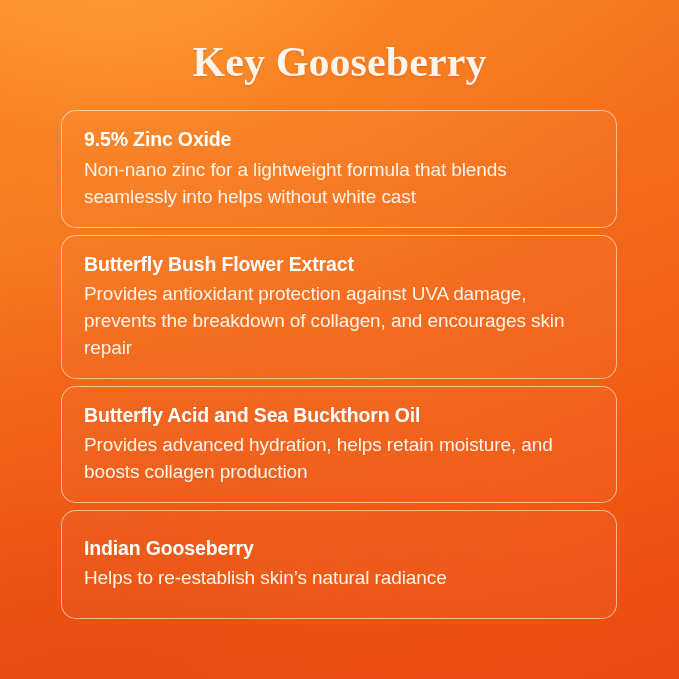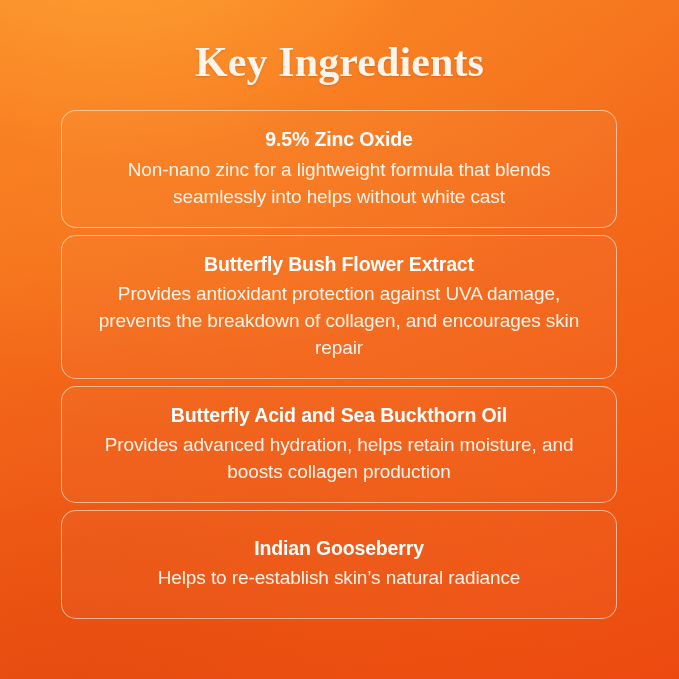--- a/index.html
+++ b/index.html
@@ -75,21 +75,20 @@
     flex-direction: column;
     gap: 7px;
   }
 
   .card {
     box-sizing: border-box;
     border: 1px solid rgba(255, 240, 228, 0.62);
     border-radius: 15px;
     background: rgba(255, 238, 220, 0.035);
     padding: 14px 22px 9px 22px;
-    text-align: center;
   }
 
   .card-title {
     margin: 0 0 4px 0;
     font-family: "Liberation Sans", sans-serif;
     font-weight: 700;
     font-size: 19.5px;
     line-height: 1.35;
     letter-spacing: -0.15px;
     color: #ffffff;
@@ -109,21 +108,21 @@
   .card--zinc       { padding-top: 15px; padding-bottom: 16px; }
   .card--butterfly  { padding-top: 15px; padding-bottom: 16px; }
   .card--hyaluronic { padding-top: 15px; padding-bottom: 16px; }
   .card--gooseberry { padding-top: 24px; padding-bottom: 26px; }
 </style>
 </head>
 <body>
 
 <div id="infographic">
 
-  <h1 class="page-title">Key Ingredients</h1>
+  <h1 class="page-title">Key Gooseberry</h1>
 
   <ul class="cards">
 
     <li class="card card--zinc">
       <h2 class="card-title">9.5% Zinc Oxide</h2>
       <p class="card-desc">Non-nano zinc for a lightweight formula that blends seamlessly into helps without white cast</p>
     </li>
 
     <li class="card card--butterfly">
       <h2 class="card-title">Butterfly Bush Flower Extract</h2>

